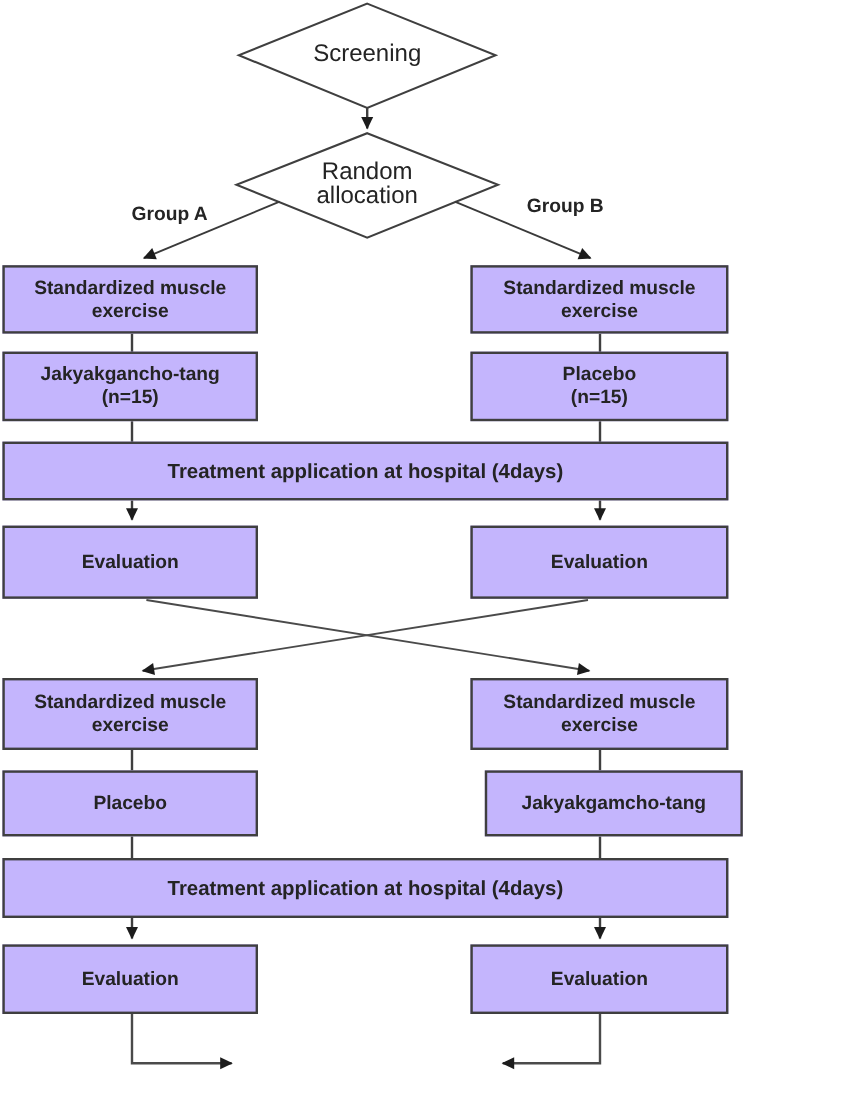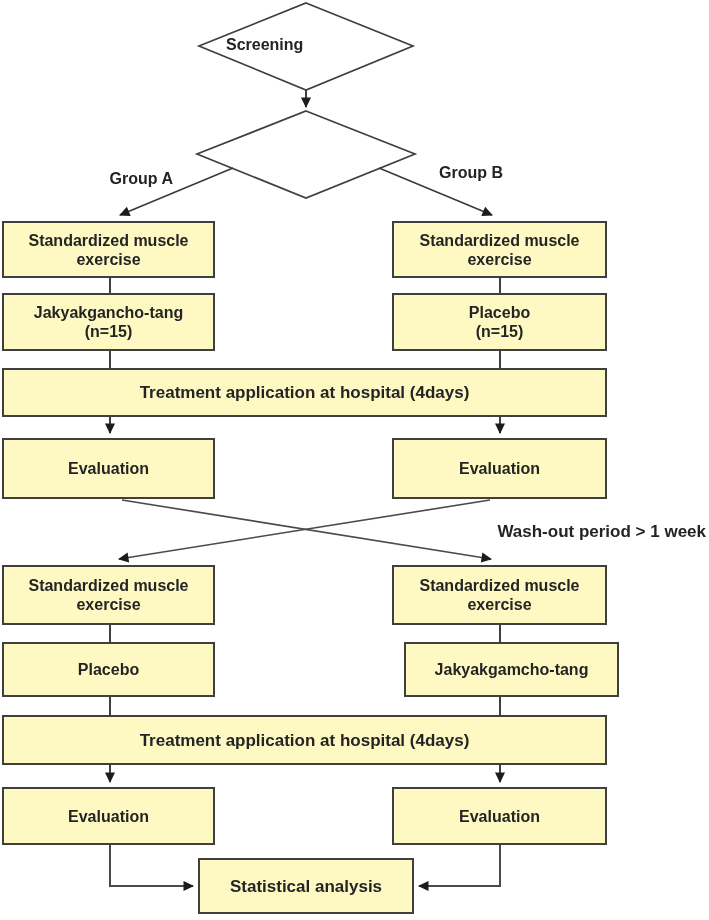--- a/index.html
+++ b/index.html
@@ -10,45 +10,45 @@
     background: #ffffff;
     font-family: "Liberation Sans", sans-serif;
     color: #242424;
     overflow: hidden;
   }
   svg.wires { position: absolute; left: 0; top: 0; width: 709px; height: 920px; }
   .box {
     position: absolute;
     box-sizing: border-box;
     border: 2px solid #3f3f3f;
-    background: #fef9c3;
+    background: #c4b5fd;
     display: flex;
     flex-direction: column;
     align-items: center;
     justify-content: center;
     text-align: center;
     font-weight: bold;
     font-size: 16px;
     line-height: 19px;
     padding: 0 4px;
   }
   .lbl {
     position: absolute;
     font-weight: bold;
     font-size: 16px;
     line-height: 20px;
     text-align: right;
     white-space: nowrap;
   }
   .diamond-label {
     position: absolute;
-    font-weight: bold;
-    font-size: 16px;
+    font-weight: normal;
+    font-size: 20px;
     line-height: 20px;
-    text-align: left;
+    text-align: center;
   }
   .washout {
     position: absolute;
     font-weight: bold;
     font-size: 17px;
     line-height: 22px;
     text-align: right;
     white-space: nowrap;
   }
 </style>
@@ -89,20 +89,21 @@
     <line x1="500" y1="697" x2="500" y2="715" stroke="#3f3f3f" stroke-width="2"></line>
 
     <line x1="110" y1="765" x2="110" y2="782" stroke="#3f3f3f" stroke-width="2" marker-end="url(#arr)"></line>
     <line x1="500" y1="765" x2="500" y2="782" stroke="#3f3f3f" stroke-width="2" marker-end="url(#arr)"></line>
 
     <polyline points="110,845 110,886 193,886" fill="none" stroke="#4a4a4a" stroke-width="2" marker-end="url(#arr)"></polyline>
     <polyline points="500,845 500,886 419,886" fill="none" stroke="#4a4a4a" stroke-width="2" marker-end="url(#arr)"></polyline>
   </svg>
 
   <div class="diamond-label" style="left:226px; top:35px; width:160px;">Screening</div>
+  <div class="diamond-label" style="left:246px; top:133px; width:120px;">Random allocation</div>
 
   <div class="lbl" style="left:93px; top:169px; width:80px;">Group A</div>
   <div class="lbl" style="left:423px; top:147px; width:80px;margin-top:16px;">Group B</div>
 
   <div class="box" style="left:2px; top:221px; width:213px; height:57px;">
     <span>Standardized muscle exercise</span>
   </div>
   <div class="box" style="left:392px; top:221px; width:215px; height:57px;">
     <span>Standardized muscle exercise</span>
   </div>
@@ -120,21 +121,20 @@
     <span>Treatment application at hospital (4days)</span>
   </div>
 
   <div class="box" style="left:2px; top:438px; width:213px; height:61px;">
     <span>Evaluation</span>
   </div>
   <div class="box" style="left:392px; top:438px; width:215px; height:61px;">
     <span>Evaluation</span>
   </div>
 
-  <div class="washout" style="left:458px; top:521px; width:248px;">Wash-out period &gt; 1 week</div>
 
   <div class="box" style="left:2px; top:565px; width:213px; height:60px;">
     <span>Standardized muscle exercise</span>
   </div>
   <div class="box" style="left:392px; top:565px; width:215px; height:60px;">
     <span>Standardized muscle exercise</span>
   </div>
 
   <div class="box" style="left:2px; top:642px; width:213px; height:55px;">
     <span>Placebo</span>
@@ -147,17 +147,14 @@
     <span>Treatment application at hospital (4days)</span>
   </div>
 
   <div class="box" style="left:2px; top:787px; width:213px; height:58px;">
     <span>Evaluation</span>
   </div>
   <div class="box" style="left:392px; top:787px; width:215px; height:58px;">
     <span>Evaluation</span>
   </div>
 
-  <div class="box" style="left:198px; top:858px; width:216px; height:56px; font-size:17px;">
-    <span>Statistical analysis</span>
-  </div>
 
 </div>
 
 </body></html>

